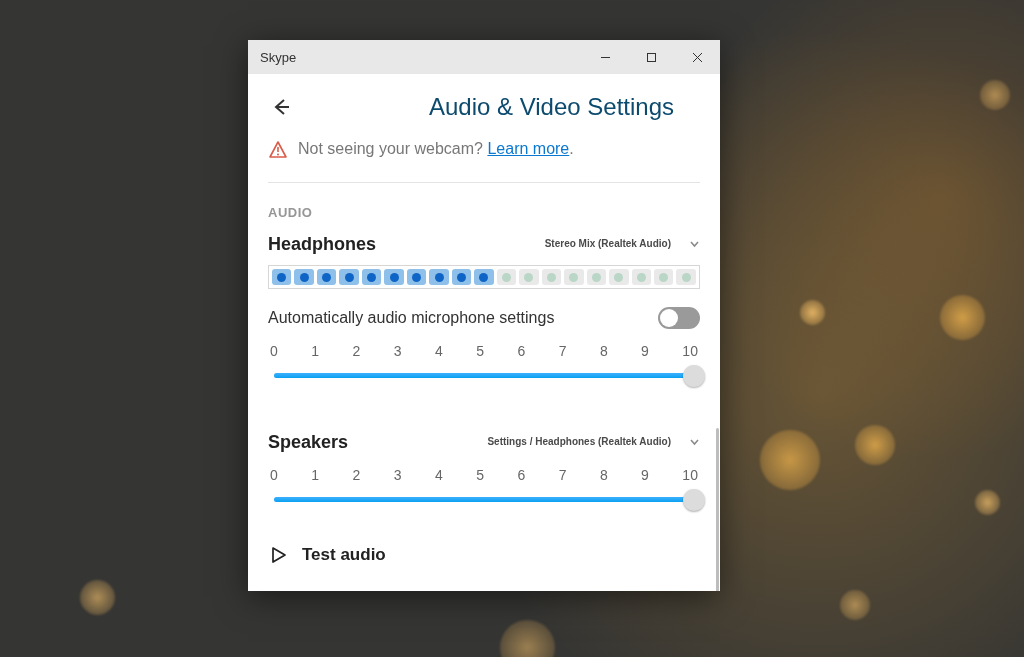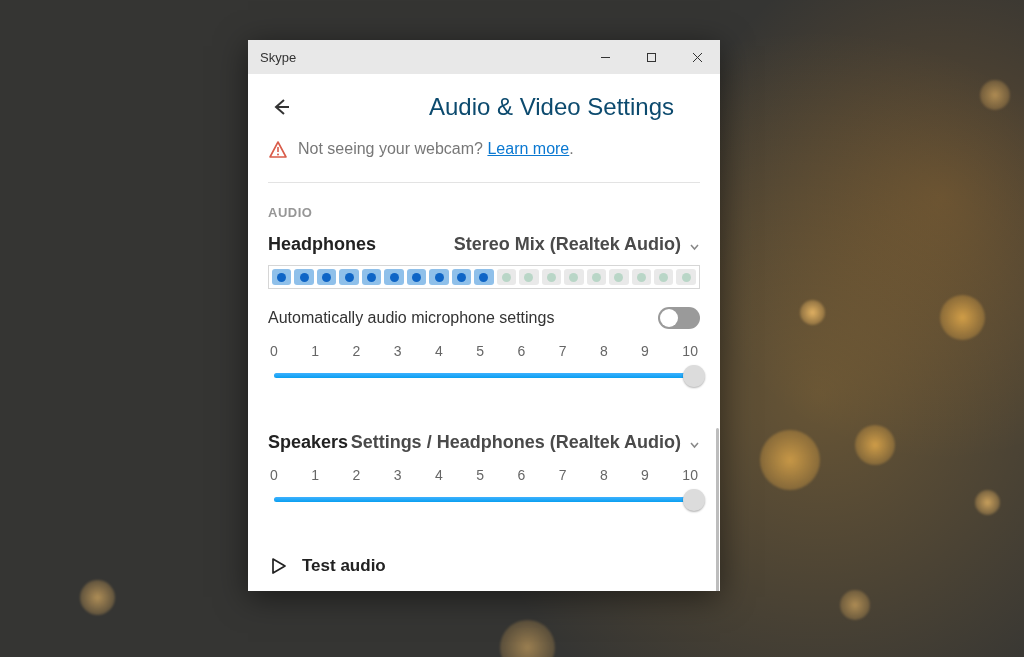--- a/index.html
+++ b/index.html
@@ -84,21 +84,21 @@
   .webcam-text { color:#777; }
   .learn-more { color:#0a78d1; text-decoration:underline; cursor:pointer; }
   .section-label {
     margin-top:22px; font-size:13px; font-weight:700; color:#969696; letter-spacing:0.5px;
   }
   .row {
     display:flex; align-items:center; justify-content:space-between;
     margin-top:14px;
   }
   .row-title { font-size:18px; font-weight:700; color:#222; }
-  .device-sel { font-size:18px; font-weight:600; color:#4a4a4a; cursor:pointer; display:flex; align-items:flex-end; gap:8px; }
+  .device-sel { font-size:10px; font-weight:600; color:#4a4a4a; cursor:pointer; display:flex; align-items:flex-start; gap:18px; }
   .chev { font-size:12px; color:#888; }
   .level-meter {
     margin-top:10px;
     border:1px solid #d6d6d6;
     height:24px;
     display:flex;
     padding:3px;
     gap:3px;
   }
   .lm-cell { flex:1; border-radius:3px; background:#e9e9e9; display:flex; align-items:center; justify-content:center; }
@@ -124,21 +124,21 @@
     position:absolute; left:6px; right:6px; top:10px; height:5px; background:#e5e5e5; border-radius:3px;
   }
   .slider-fill {
     position:absolute; left:6px; top:10px; height:5px; background:linear-gradient(#3db1ff,#0a9ff0); border-radius:3px;
   }
   .slider-thumb {
     position:absolute; top:2px; width:22px; height:22px; border-radius:50%; background:#dcdcdc; box-shadow:0 1px 2px rgba(0,0,0,0.3); cursor:pointer;
   }
   .speaker-block { margin-top:45px; }
   .test-audio {
-    margin-top:45px; display:flex; align-items:center; gap:14px; font-size:17px; font-weight:600; color:#222; cursor:pointer;
+    margin-top:34px; display:flex; align-items:center; gap:14px; font-size:17px; font-weight:600; color:#222; cursor:pointer;
   }
   .play-ico svg { display:block; }
   .scroll-ind { position:absolute; right:1px; top:288px; width:3px; height:250px; background:#bdbdbd; border-radius:2px; }
 </style>
 </head>
 <body>
 
 <div class="desktop">
   <div class="bokeh b1"></div>
   <div class="bokeh b2"></div>

